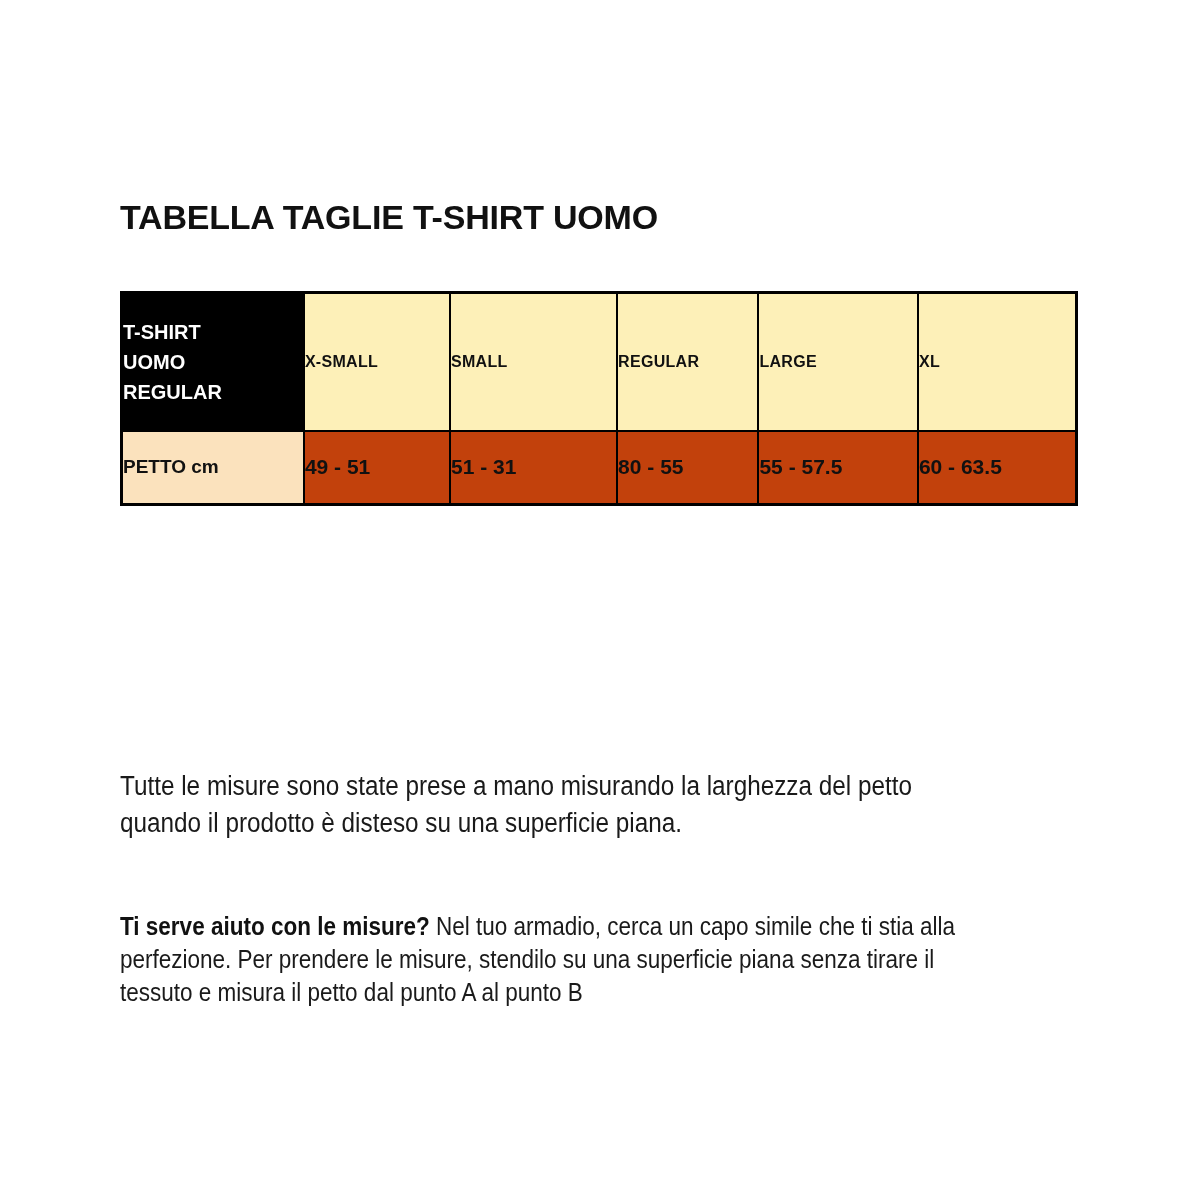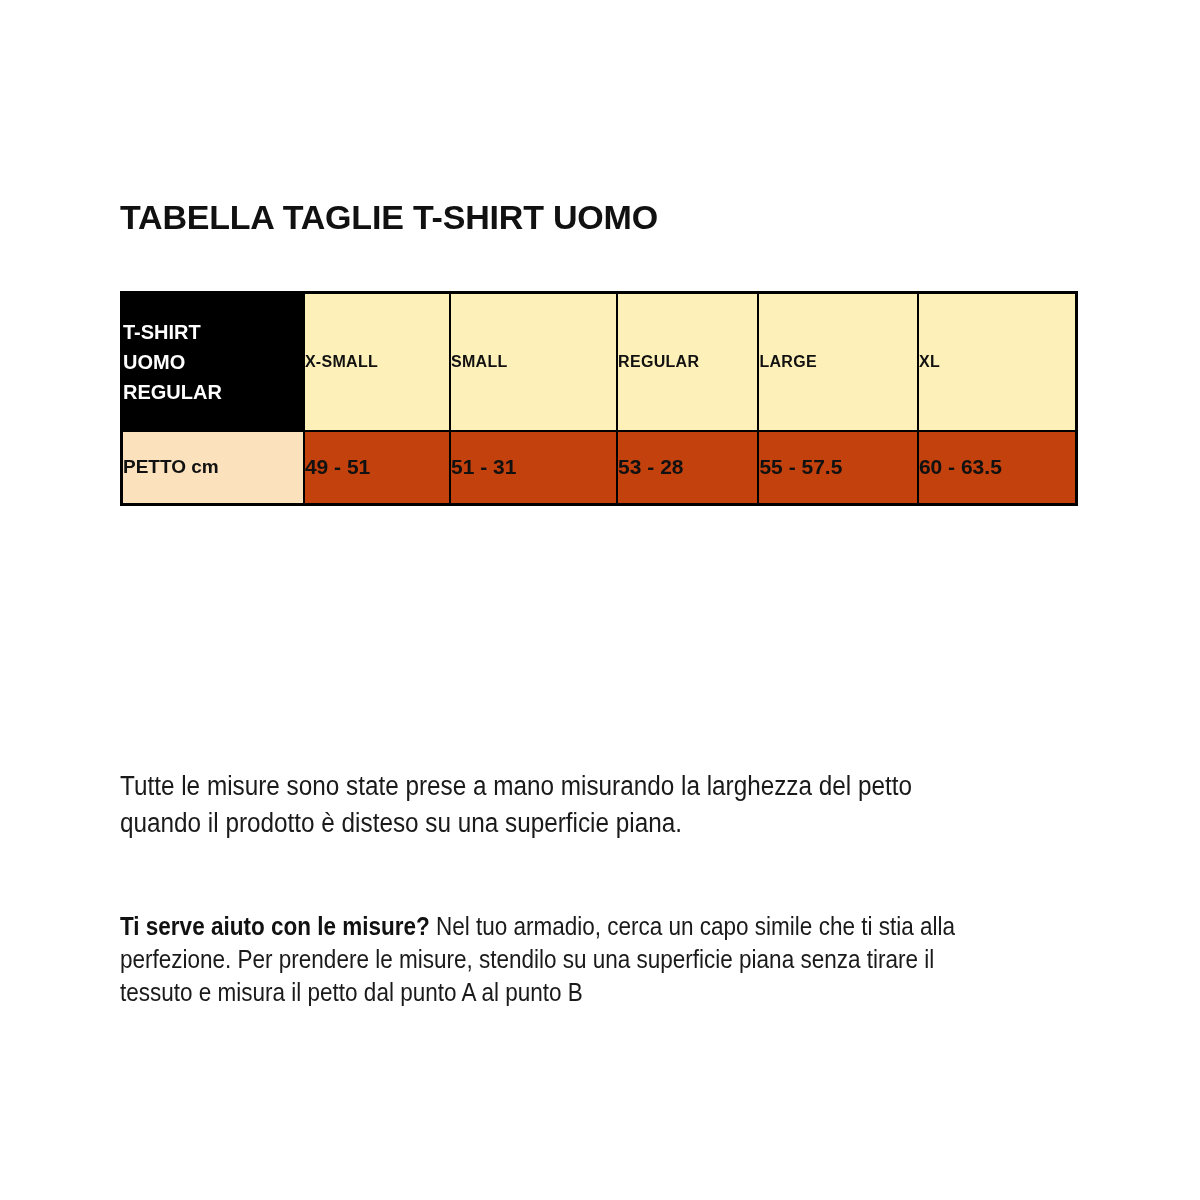--- a/index.html
+++ b/index.html
@@ -126,21 +126,21 @@
         <th class="size-header-cell">REGULAR</th>
         <th class="size-header-cell">LARGE</th>
         <th class="size-header-cell">XL</th>
       </tr>
     </thead>
     <tbody>
       <tr class="data-row">
         <td class="measure-label-cell">PETTO cm</td>
         <td class="value-cell">49 - 51</td>
         <td class="value-cell">51 - 31</td>
-        <td class="value-cell">53 - 28</td>
+        <td class="value-cell">80 - 55</td>
         <td class="value-cell">55 - 57.5</td>
         <td class="value-cell">60 - 63.5</td>
       </tr>
     </tbody>
   </table>
 
 
   <p class="body-paragraph intro-paragraph">Tutte le misure sono state prese a mano misurando la larghezza del petto
 quando il prodotto è disteso su una superficie piana.</p>
 

